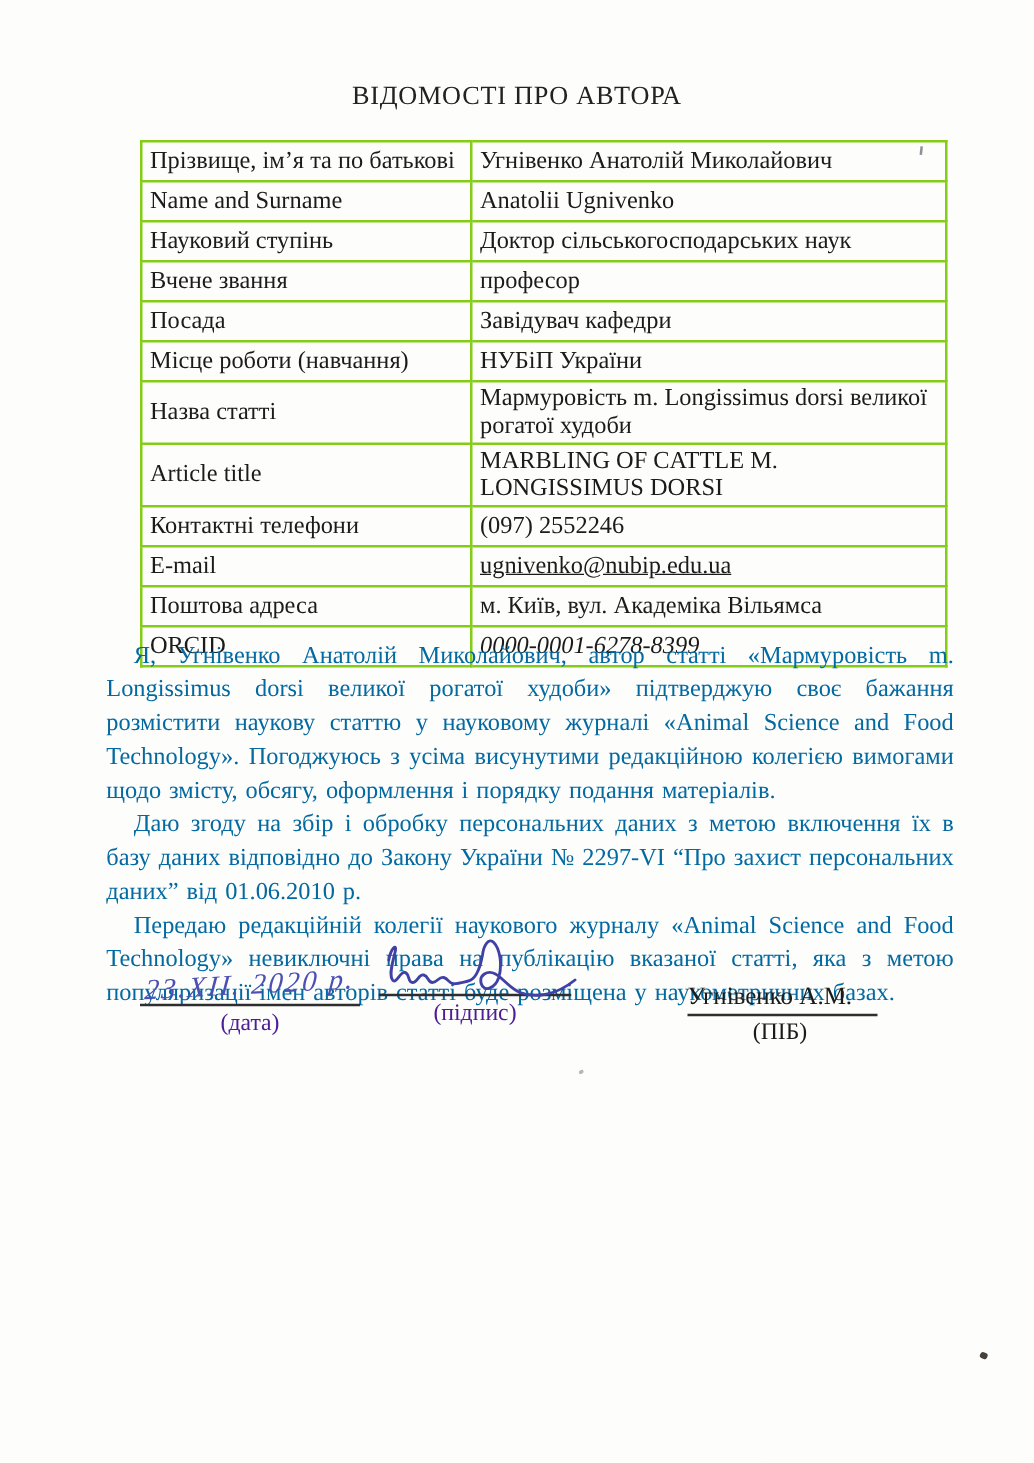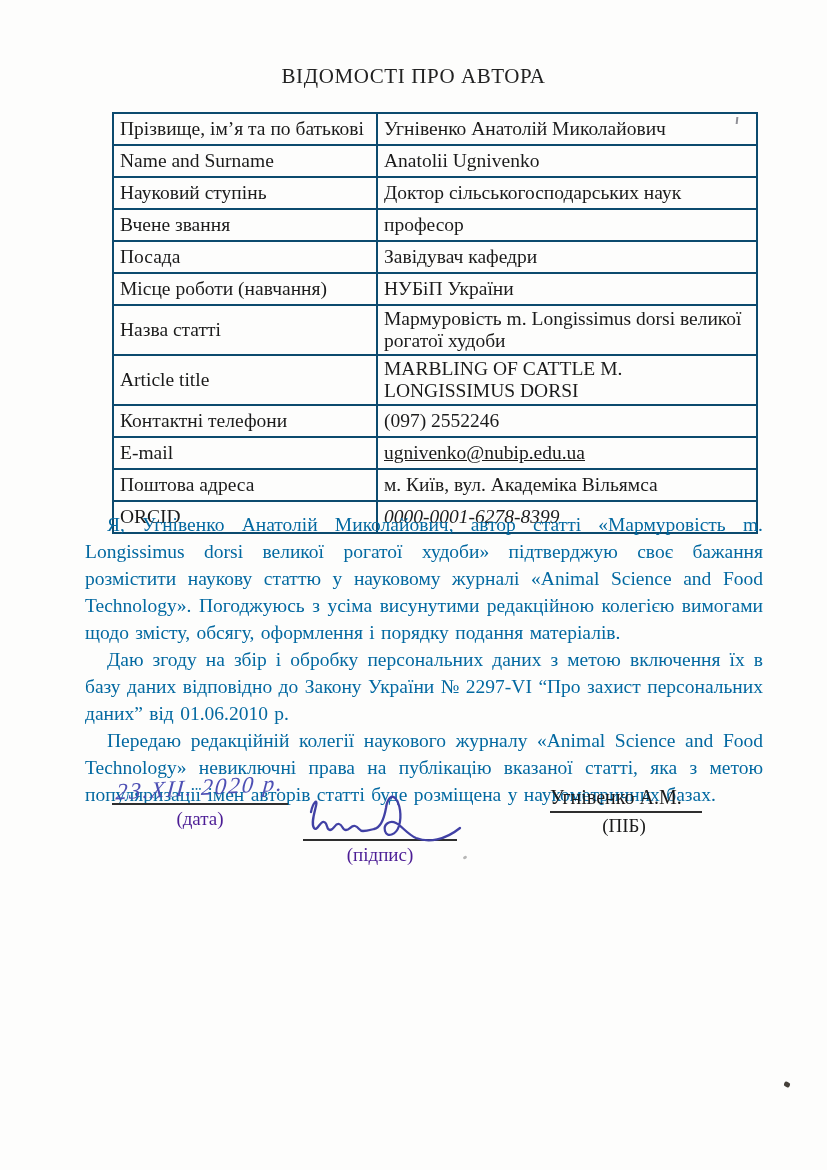--- a/index.html
+++ b/index.html
@@ -12,21 +12,21 @@
     position:absolute; top:64px; left:0; width:827px;
     margin:0; text-align:center;
     font-size:21px; font-weight:400; letter-spacing:0.6px; color:#222;
   }
   table.info-table {
     position:absolute; top:112px; left:112px; width:646px;
     border-collapse:collapse; table-layout:fixed;
     font-size:19.5px;
   }
   table.info-table td {
-    border:2px solid #0c4a6e;
+    border:2px solid #84cc16;
     line-height:22px; vertical-align:middle;
     height:26px; padding:2px 6px;
     overflow:hidden;
   }
   td.cell-label { width:250px; padding-left:10px; }
   td.cell-value { padding-left:5px; }
   .val-underline { text-decoration:underline; }
   .val-italic { font-style:italic; }
   .body-text {
     position:absolute; top:511px; left:85px; width:678px;
@@ -37,21 +37,21 @@
   
   .sig-date { position:absolute; left:112px; top:775px; width:176px; }
   .date-script {
     display:block; text-align:center;
     font-style:italic; font-size:23px; letter-spacing:2px;
     transform:rotate(-3deg) skewX(-8deg);
     white-space:nowrap; margin-bottom:2px;
   }
   .sig-underline { border-bottom:2px solid #2e2e2e; height:0; }
   .sig-caption { display:block; text-align:center; font-size:19px; margin-top:3px; color:#4c1d95; }
-  .sig-sign { position:absolute; left:303px; top:792px; width:154px; }
+  .sig-sign { position:absolute; left:303px; top:748px; width:154px; }
   .sig-sign svg { display:block; overflow:visible; margin-bottom:-3px; }
   .sig-name { position:absolute; left:550px; top:786px; width:152px; }
   .name-text {
     display:block; text-align:left; font-size:20px;
     border-bottom:2px solid #2e2e2e; padding-bottom:2px; white-space:nowrap;
   }
   .name-caption { display:block; text-align:center; font-size:19px; margin-top:2px; padding-right:4px; }
   
   .speck-br { position:absolute; left:784px; top:1082px; width:6px; height:5px; background:#45403a; border-radius:2px; transform:rotate(25deg); }
   .speck-mid { position:absolute; left:463px; top:856px; width:4px; height:3px; background:#9d9d9d; border-radius:50%; opacity:.75; transform:rotate(-30deg); }

